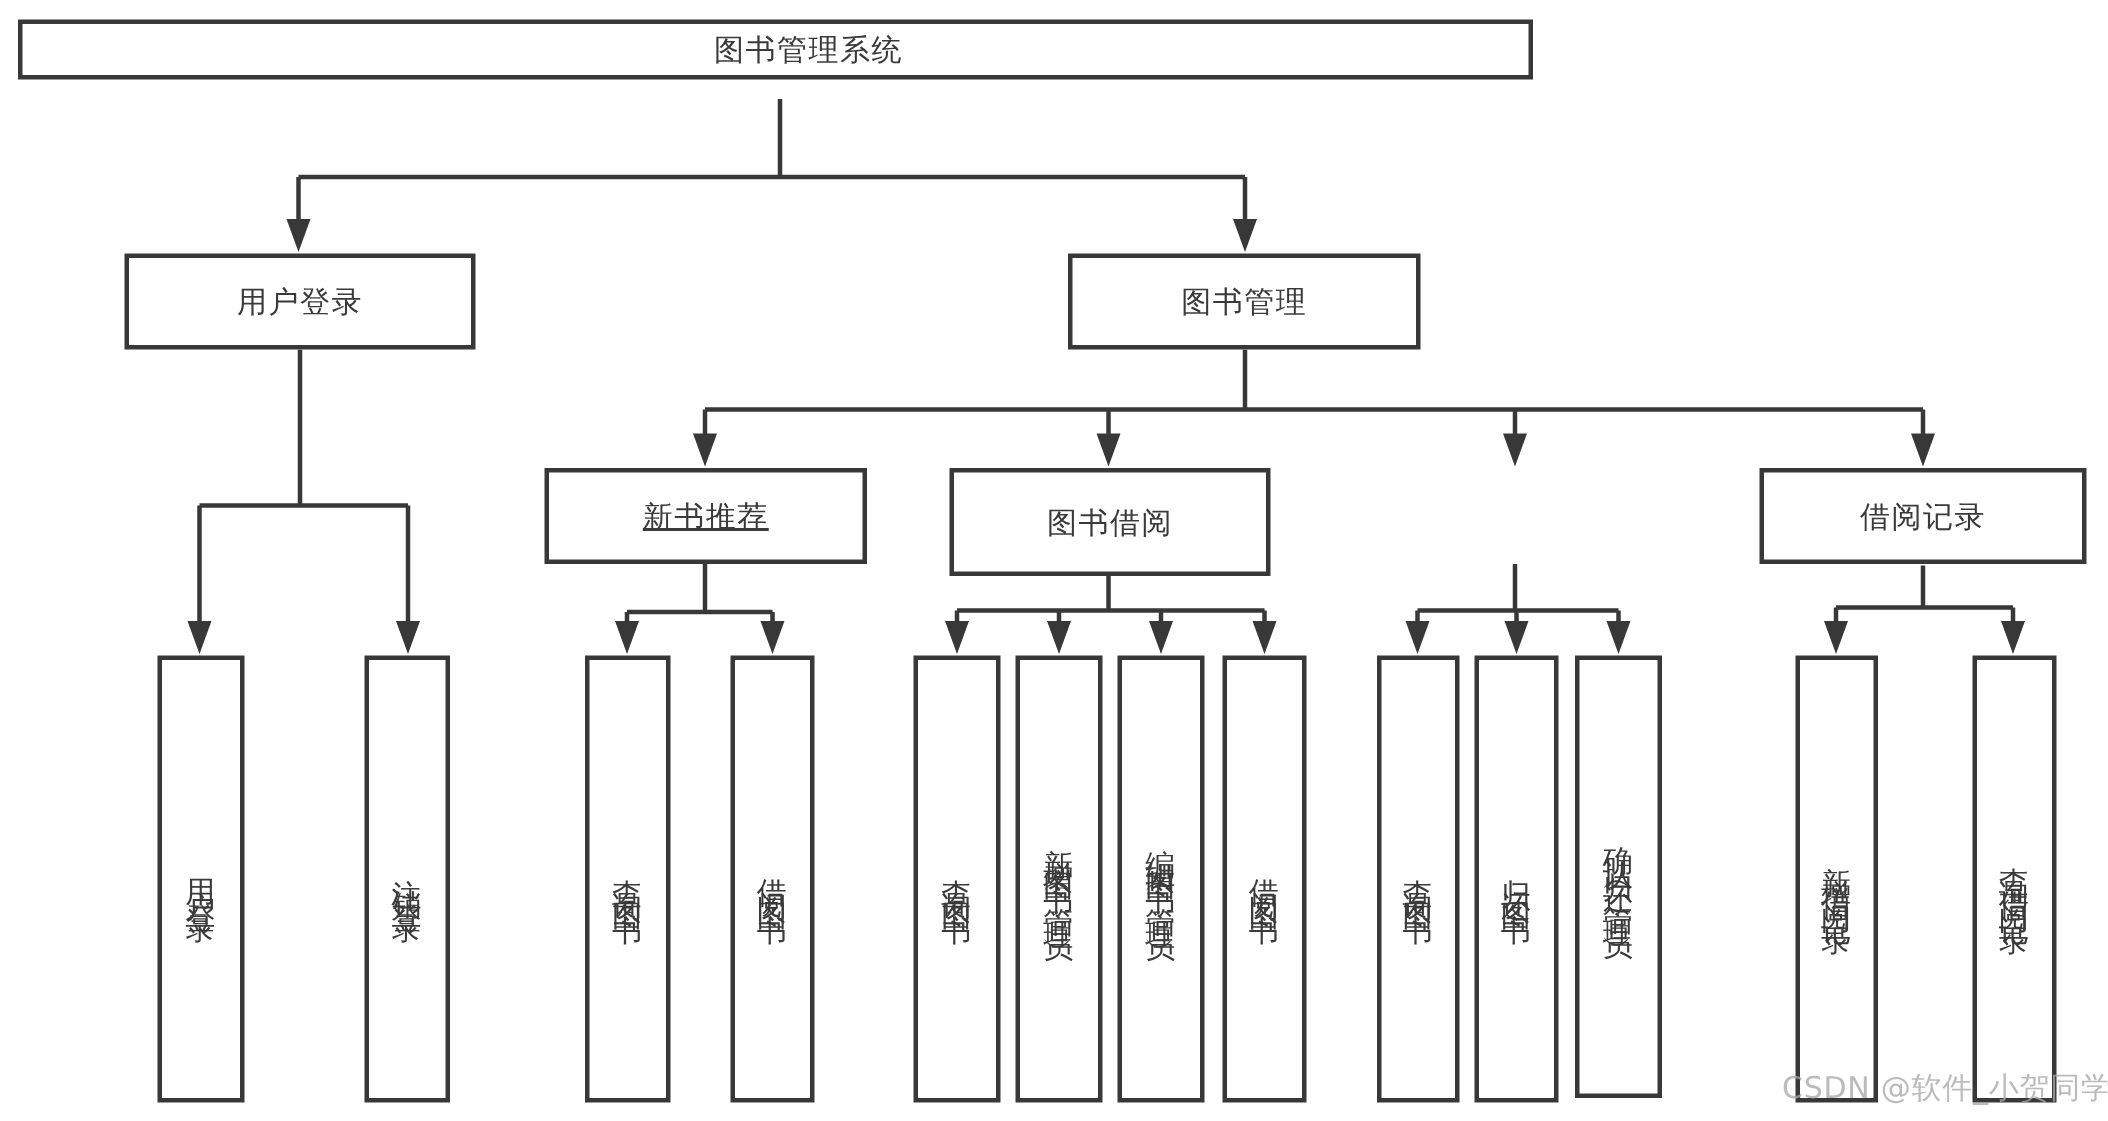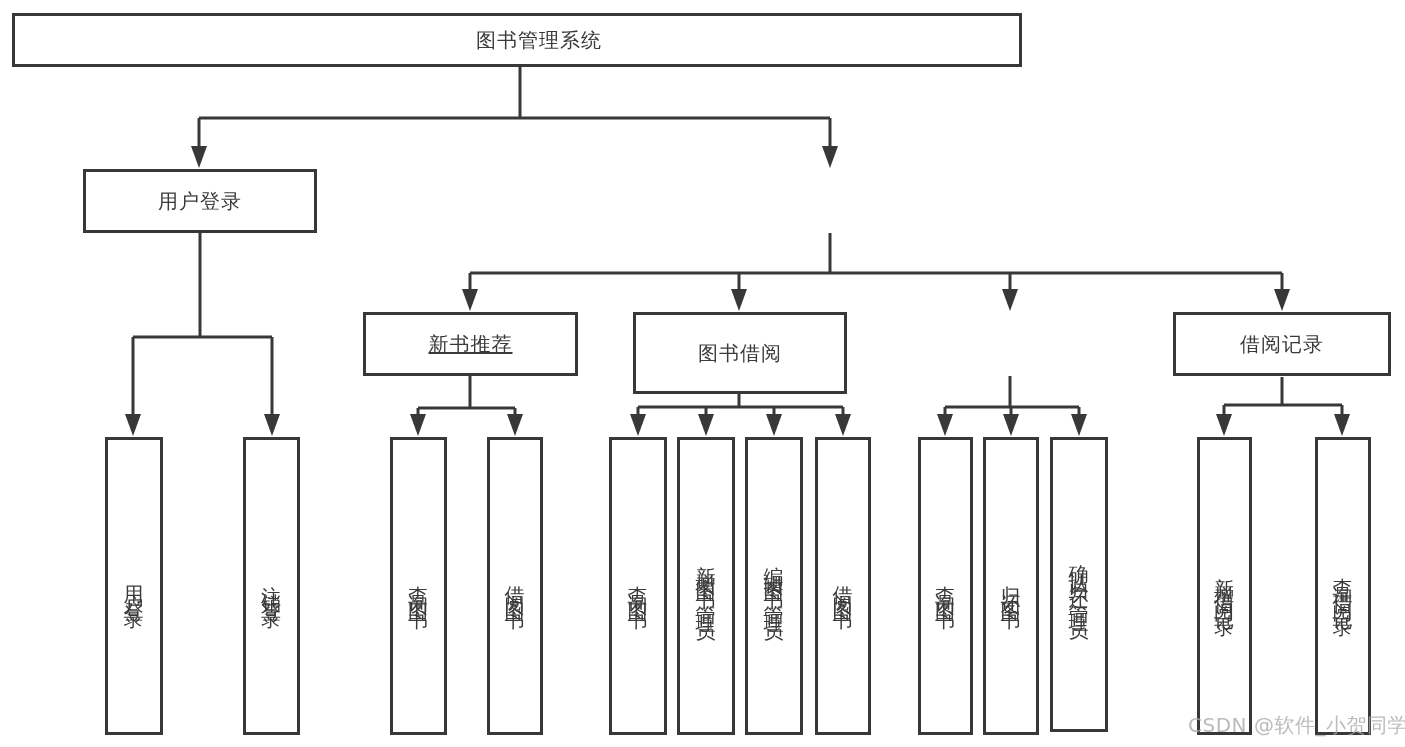--- a/index.html
+++ b/index.html
@@ -115,32 +115,35 @@
       <polygon points="766,414 782,414 774,436"></polygon>
       <polygon points="835,414 851,414 843,436"></polygon>
       <polygon points="937,414 953,414 945,436"></polygon>
       <polygon points="1003,414 1019,414 1011,436"></polygon>
       <polygon points="1071,414 1087,414 1079,436"></polygon>
       <polygon points="1216,414 1232,414 1224,436"></polygon>
       <polygon points="1334,414 1350,414 1342,436"></polygon>
     </g>
   </svg>
 
-  <div class="node h" style="left:12px;top:13px;width:1010px;height:54px;padding-left:44px;">
+  <div class="node h" style="left:12px;top:13px;width:1010px;height:40px;padding-left:44px;">
     <span class="label">图书管理系统</span>
   </div>
 
   <div class="node h" style="left:83px;top:169px;width:234px;height:64px;">
     <span class="label">用户登录</span>
   </div>
+  <div class="node h" style="left:712px;top:169px;width:235px;height:64px;">
+    <span class="label">图书管理</span>
+  </div>
 
   <div class="node h" style="left:363px;top:312px;width:215px;height:64px;text-decoration:underline;">
     <span class="label">新书推荐</span>
   </div>
-  <div class="node h" style="left:633px;top:312px;width:214px;height:82px;">
+  <div class="node h" style="left:633px;top:312px;width:214px;height:72px;">
     <span class="label">图书借阅</span>
   </div>
   <div class="node h" style="left:1173px;top:312px;width:218px;height:64px;">
     <span class="label">借阅记录</span>
   </div>
 
   <div class="node v" style="left:105px;top:437px;width:58px;height:298px;">
     <span class="label">用户登录</span>
   </div>
   <div class="node v" style="left:243px;top:437px;width:57px;height:298px;">

